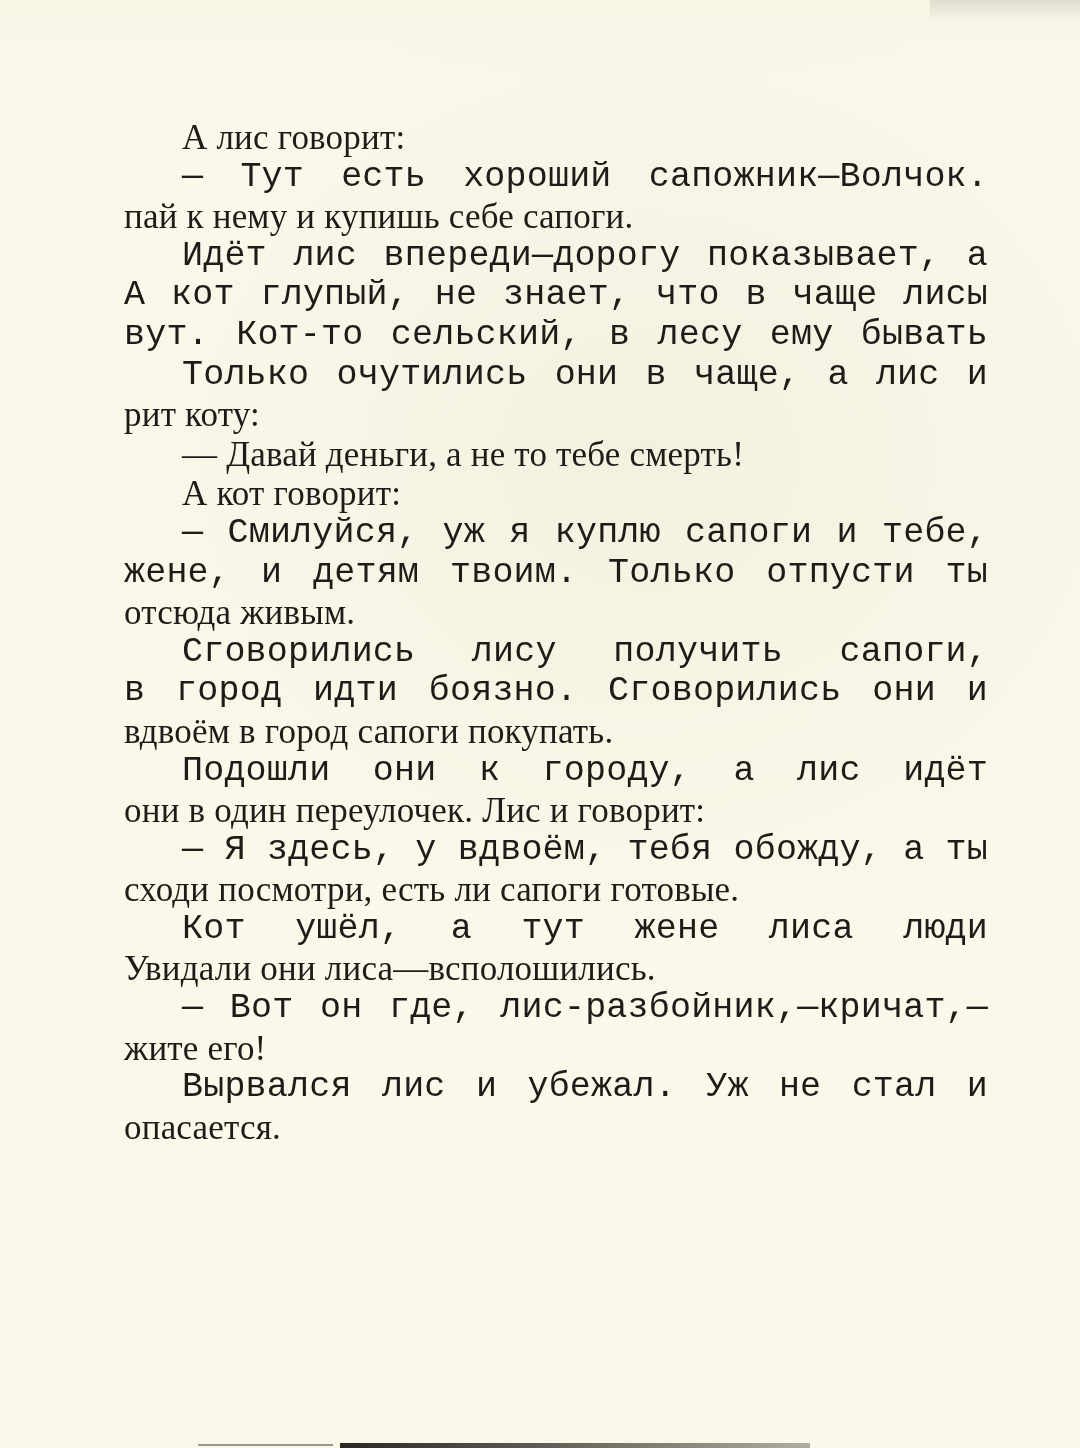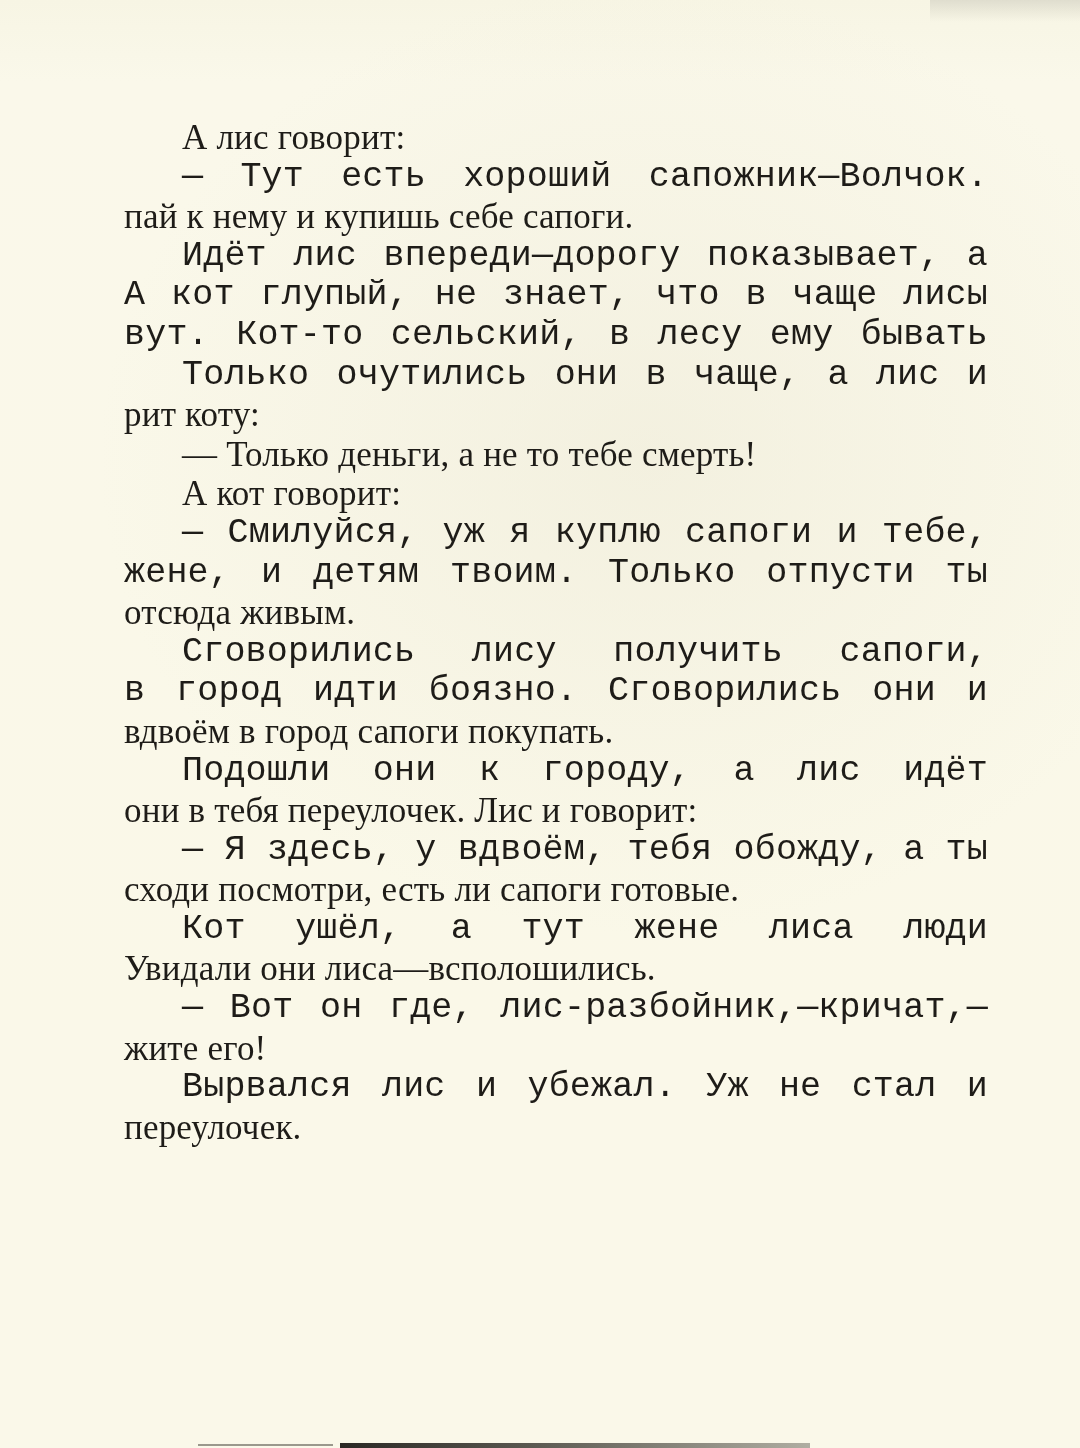--- a/index.html
+++ b/index.html
@@ -72,35 +72,35 @@
 
   <div class="text-block" id="text-block">
     <span class="line indent">А лис говорит:</span>
     <span class="line indent justify">— Тут есть хороший сапожник—Волчок. Сту-</span>
     <span class="line">пай к нему и купишь себе сапоги.</span>
     <span class="line indent justify">Идёт лис впереди—дорогу показывает, а</span>
     <span class="line justify">А кот глупый, не знает, что в чаще лисы жи-</span>
     <span class="line justify">вут. Кот-то сельский, в лесу ему бывать не при-</span>
     <span class="line indent justify">Только очутились они в чаще, а лис и гово-</span>
     <span class="line">рит коту:</span>
-    <span class="line indent">— Только деньги, а не то тебе смерть!</span>
+    <span class="line indent">— Давай деньги, а не то тебе смерть!</span>
     <span class="line indent">А кот говорит:</span>
     <span class="line indent justify">— Смилуйся, уж я куплю сапоги и тебе, и</span>
     <span class="line justify">жене, и детям твоим. Только отпусти ты меня</span>
     <span class="line">отсюда живым.</span>
     <span class="line indent justify">Сговорились лису получить сапоги, самому-то</span>
     <span class="line justify">в город идти боязно. Сговорились они и идут</span>
     <span class="line">вдвоём в город сапоги покупать.</span>
     <span class="line indent justify">Подошли они к городу, а лис идёт краду-</span>
-    <span class="line">они в тебя переулочек. Лис и говорит:</span>
+    <span class="line">они в один переулочек. Лис и говорит:</span>
     <span class="line indent justify">— Я здесь, у вдвоём, тебя обожду, а ты</span>
     <span class="line">сходи посмотри, есть ли сапоги готовые.</span>
     <span class="line indent justify">Кот ушёл, а тут жене лиса люди проходили.</span>
     <span class="line">Увидали они лиса—всполошились.</span>
     <span class="line indent justify">— Вот он где, лис-разбойник,—кричат,—дер-</span>
     <span class="line">жите его!</span>
     <span class="line indent justify">Вырвался лис и убежал. Уж не стал и сапог</span>
-    <span class="line">переулочек.</span>
+    <span class="line">опасается.</span>
   </div>
 
   <div class="bottom-rule-light"></div>
   <div class="bottom-rule-dark"></div>
 </div>
 
 </body></html>

